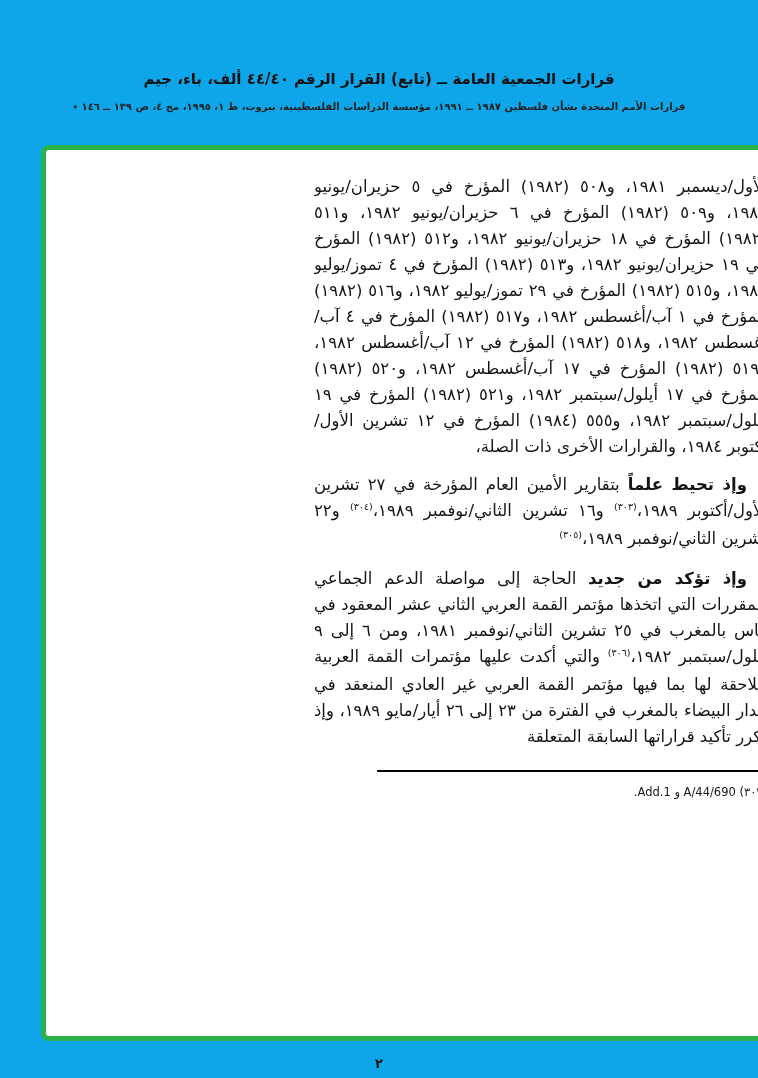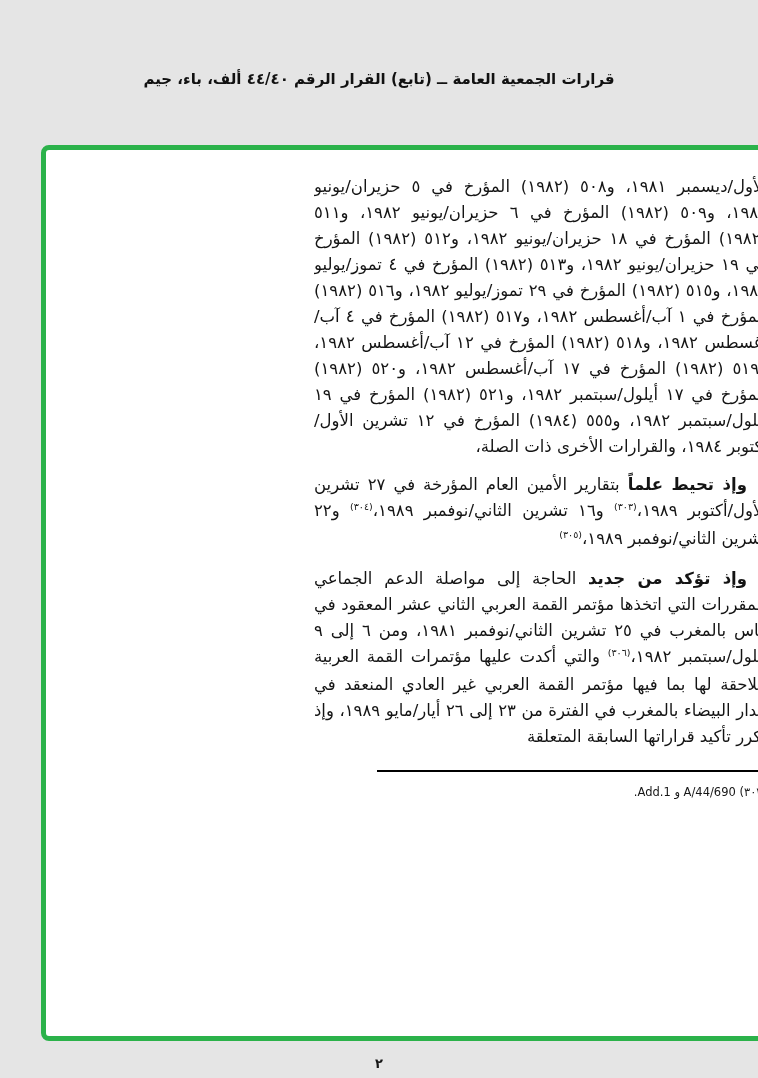--- a/index.html
+++ b/index.html
@@ -5,21 +5,21 @@
   * { margin: 0; padding: 0; box-sizing: border-box; }
   html, body { background: #ffffff; }
   body {
     font-family: "DejaVu Sans", sans-serif;
     color: #161616;
   }
   .page {
     position: relative;
     width: 758px;
     height: 1078px;
-    background: #e5e5e5;
+    background: #0ea5e9;
     overflow: hidden;
     margin: 0 auto;
   }
 
   
   .doc-header {
     position: absolute;
     top: 70px;
     left: 0;
     width: 100%;
@@ -108,20 +108,21 @@
     font-weight: bold;
   }
 </style>
 </head>
 <body>
 
 <div class="page">
 
   <header class="doc-header">
     <div class="title">قرارات الجمعية العامة ــ (تابع) القرار الرقم ٤٤/٤٠ ألف، باء، جيم</div>
+    <div class="subtitle">قرارات الأمم المتحدة بشأن فلسطين ١٩٨٧ ــ ١٩٩١، مؤسسة الدراسات الفلسطينية، بيروت، ط ١، ١٩٩٥، مج ٤، ص ١٣٩ ــ ١٤٦ ٭</div>
   </header>
 
   <main class="frame" style="border-color: rgb(43, 178, 74);">
 
     <section class="body-text" dir="rtl">
 
       <p class="para">الأول/ديسمبر ١٩٨١، و٥٠٨ (١٩٨٢) المؤرخ في ٥ حزيران/يونيو ١٩٨٢، و٥٠٩ (١٩٨٢) المؤرخ في ٦ حزيران/يونيو ١٩٨٢، و٥١١ (١٩٨٢) المؤرخ في ١٨ حزيران/يونيو ١٩٨٢، و٥١٢ (١٩٨٢) المؤرخ في ١٩ حزيران/يونيو ١٩٨٢، و٥١٣ (١٩٨٢) المؤرخ في ٤ تموز/يوليو ١٩٨٢، و٥١٥ (١٩٨٢) المؤرخ في ٢٩ تموز/يوليو ١٩٨٢، و٥١٦ (١٩٨٢) المؤرخ في ١ آب/أغسطس ١٩٨٢، و٥١٧ (١٩٨٢) المؤرخ في ٤ آب/أغسطس ١٩٨٢، و٥١٨ (١٩٨٢) المؤرخ في ١٢ آب/أغسطس ١٩٨٢، و٥١٩ (١٩٨٢) المؤرخ في ١٧ آب/أغسطس ١٩٨٢، و٥٢٠ (١٩٨٢) المؤرخ في ١٧ أيلول/سبتمبر ١٩٨٢، و٥٢١ (١٩٨٢) المؤرخ في ١٩ أيلول/سبتمبر ١٩٨٢، و٥٥٥ (١٩٨٤) المؤرخ في ١٢ تشرين الأول/أكتوبر ١٩٨٤، والقرارات الأخرى ذات الصلة،</p>
 
       <p class="para indent"><span class="lead">وإذ تحيط علماً</span><span> بتقارير الأمين العام المؤرخة في ٢٧ تشرين الأول/أكتوبر ١٩٨٩،</span><sup class="ref">(٣٠٣)</sup><span> و١٦ تشرين الثاني/نوفمبر ١٩٨٩،</span><sup class="ref">(٣٠٤)</sup><span> و٢٢ تشرين الثاني/نوفمبر ١٩٨٩،</span><sup class="ref">(٣٠٥)</sup></p>
 

